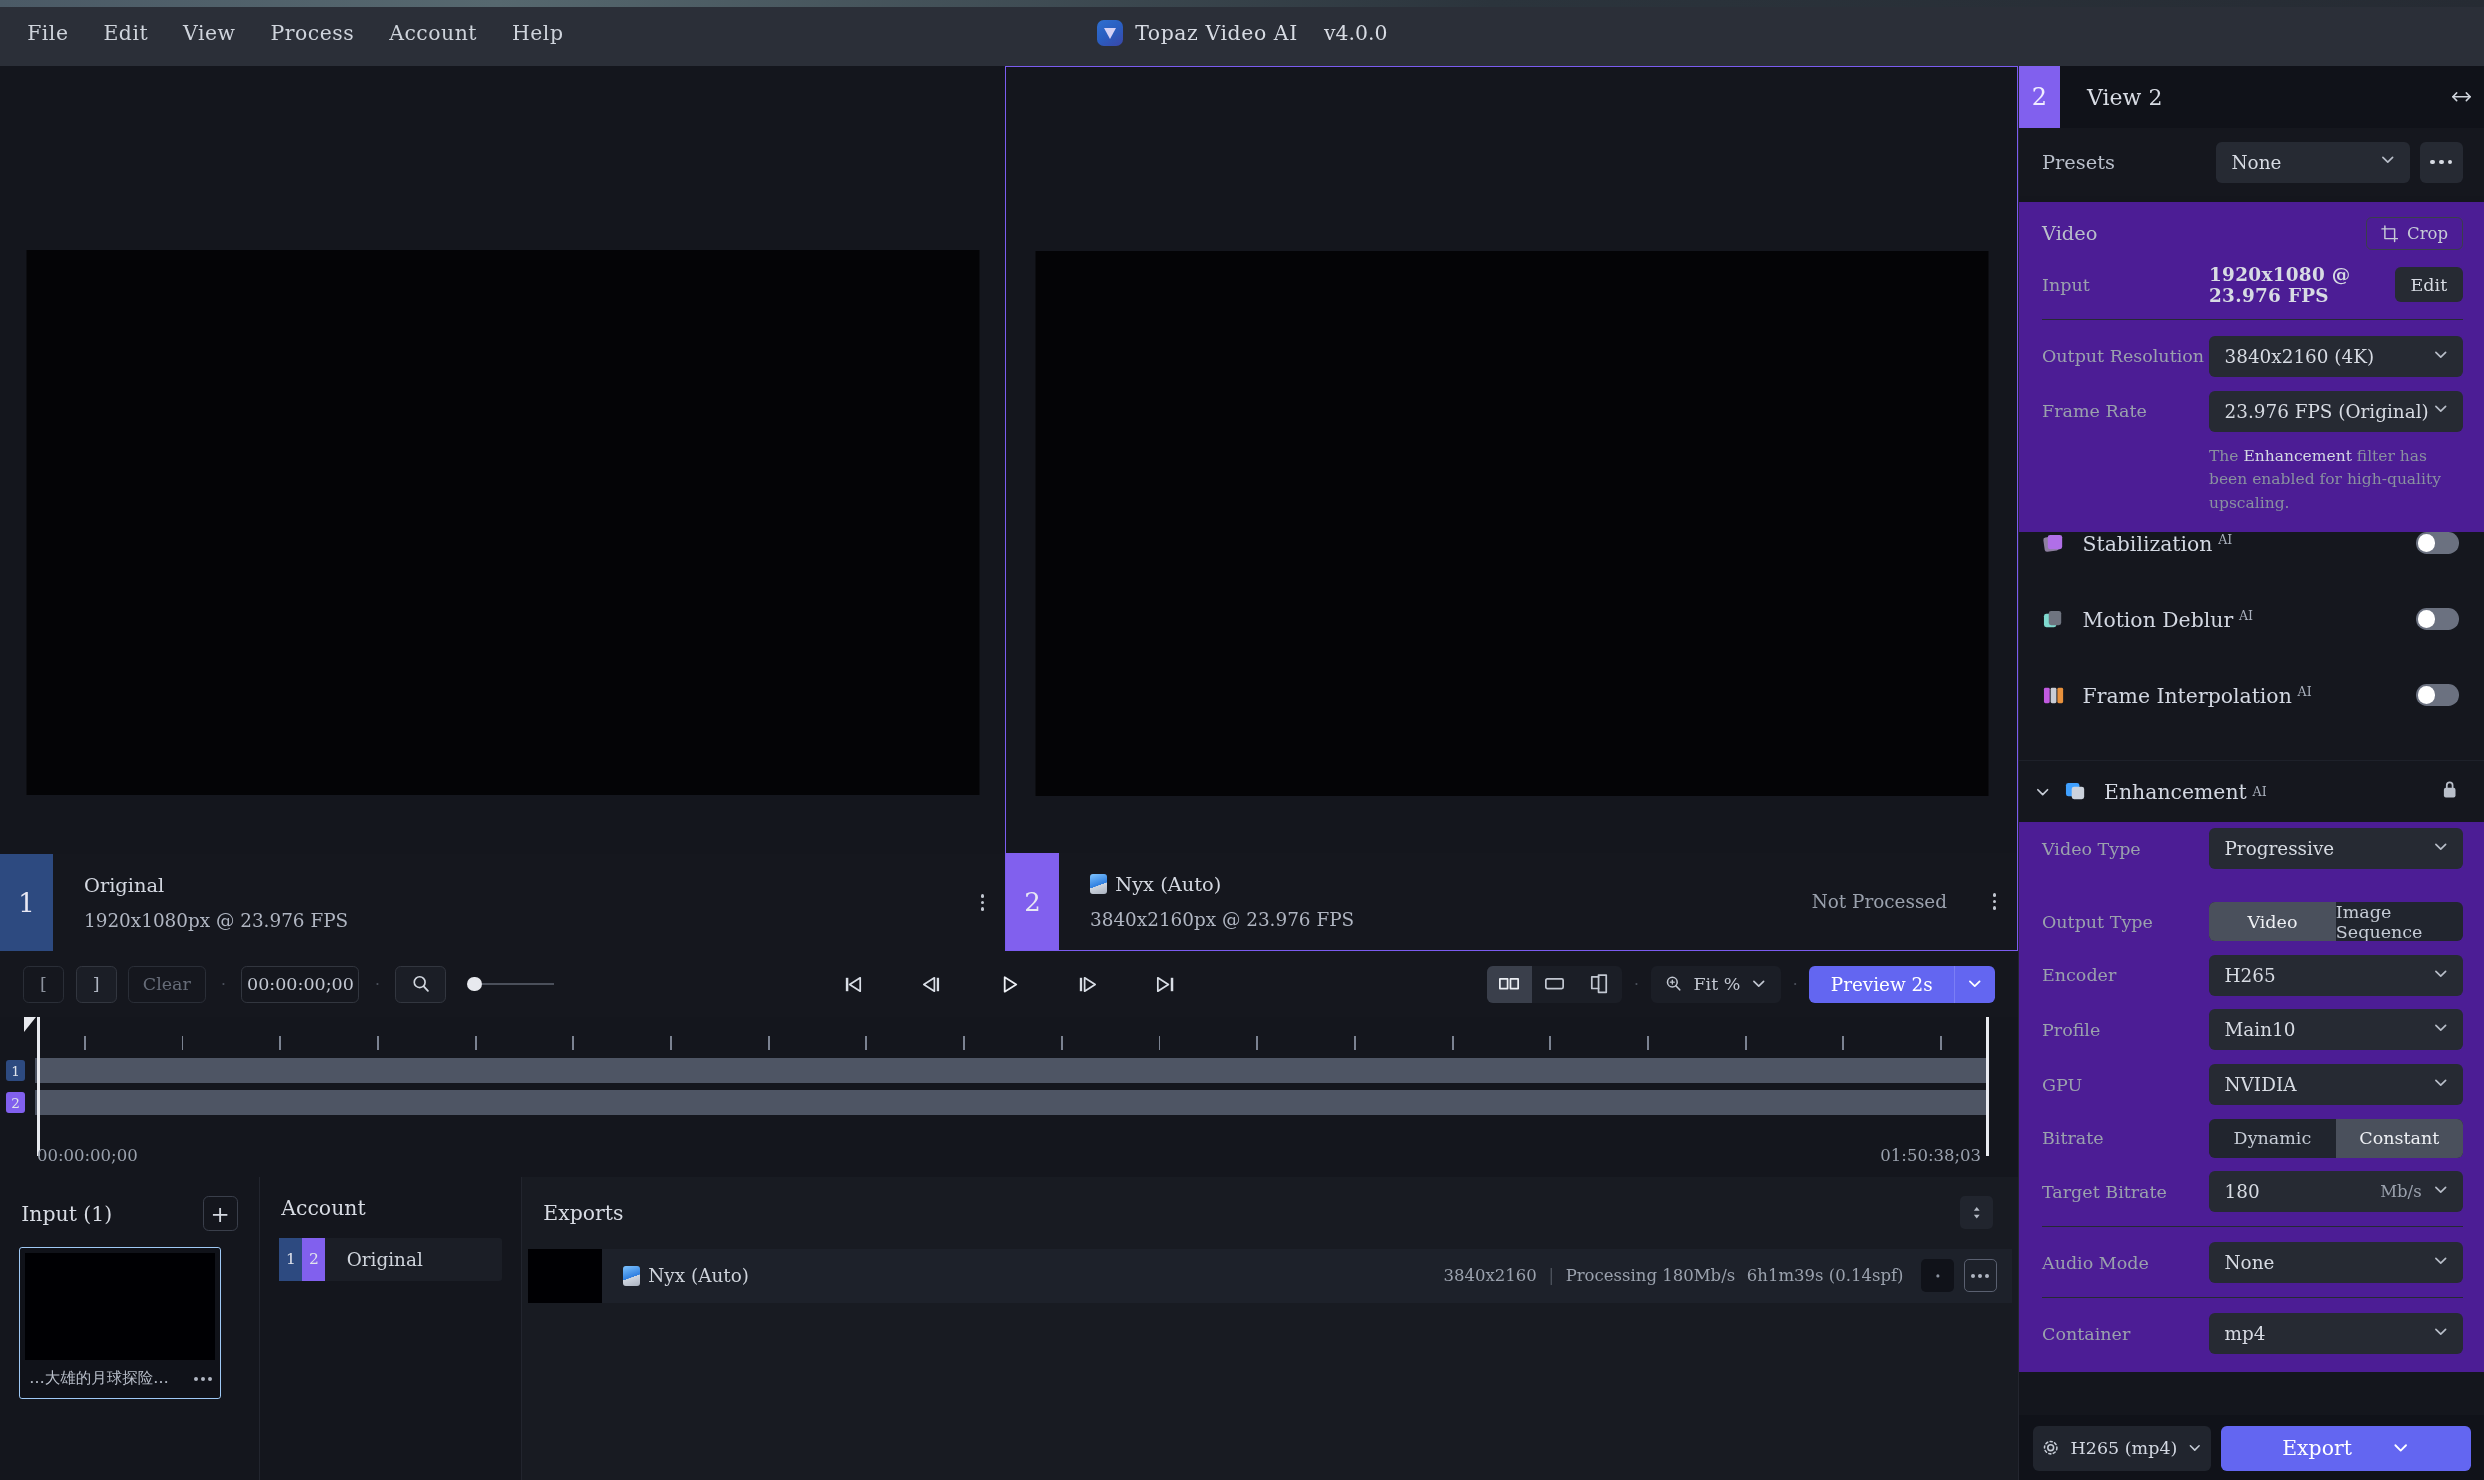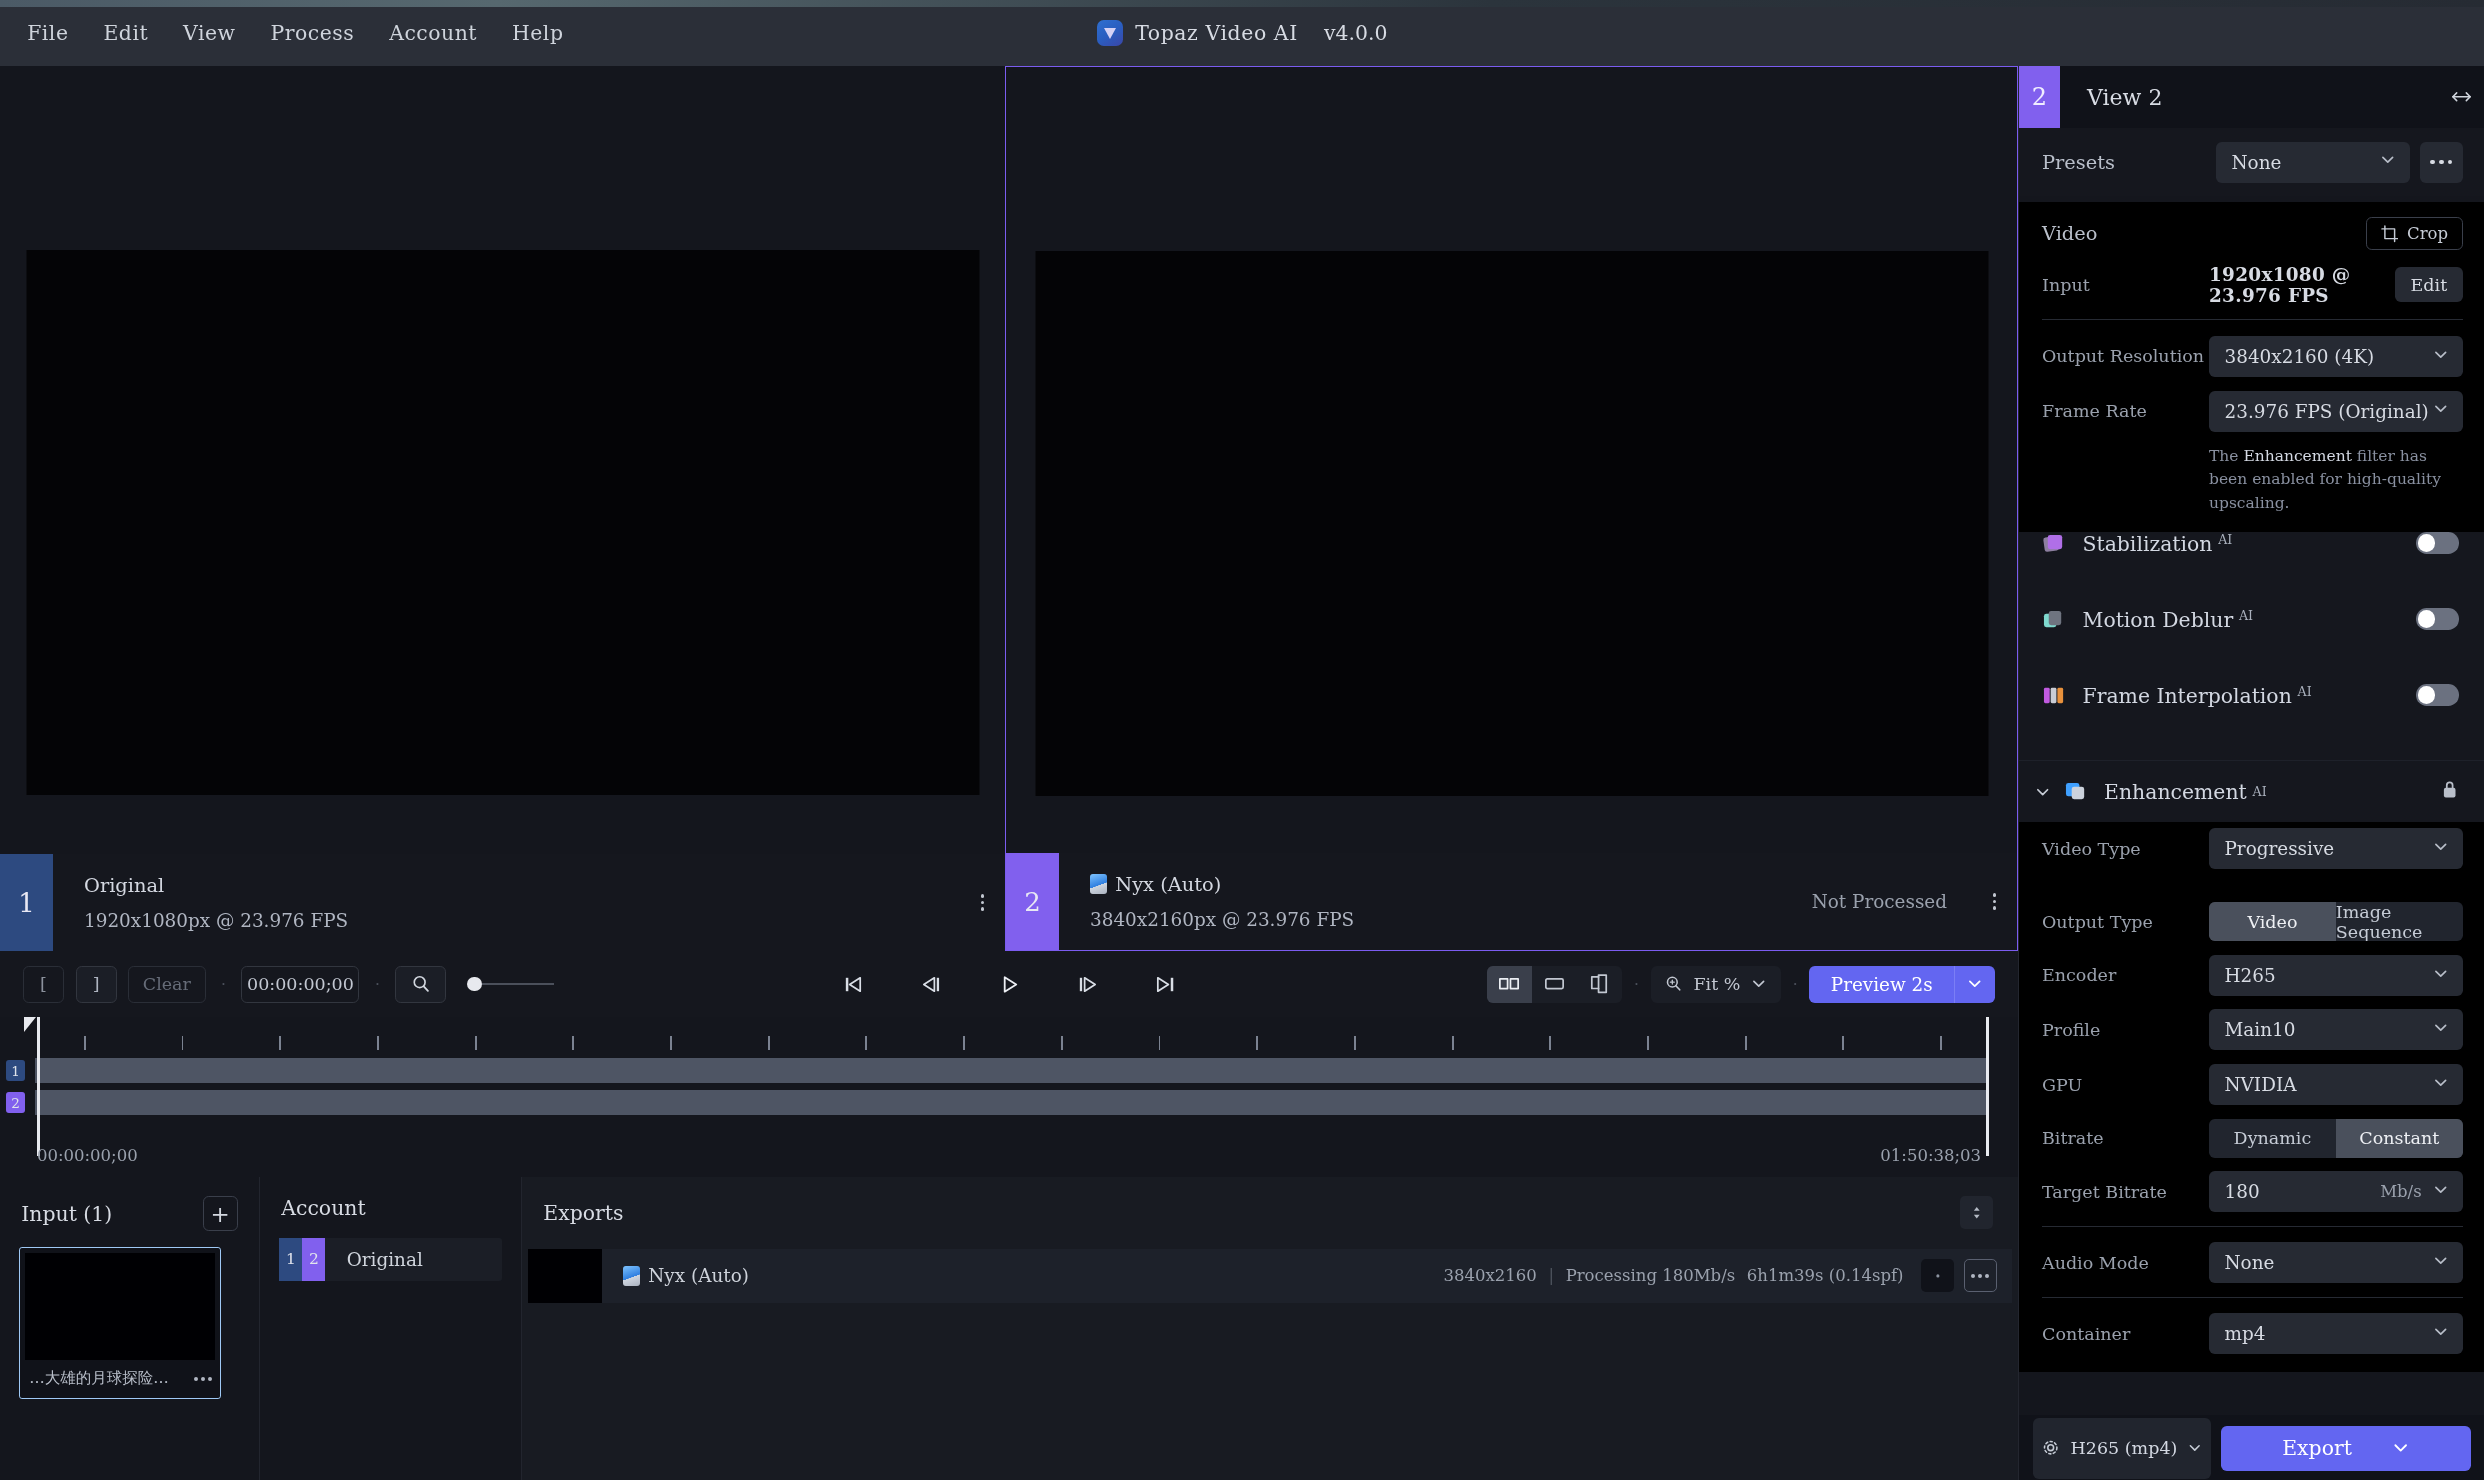--- a/index.html
+++ b/index.html
@@ -281,21 +281,21 @@
     padding: 0 13.6px 0 15.5px; cursor: pointer; position: relative;
   }
   .select .val { font-size: 18.4px; color: #d7dbe3; }
   .select .caret { margin-left: auto; }
   .dots-btn {
     width: 43px; height: 41px; background: #262a33; border-radius: 5.8px;
     display: flex; align-items: center; justify-content: center; gap: 3.9px; cursor: pointer;
   }
   .dots-btn i { width: 4.9px; height: 4.9px; border-radius: 50%; background: #d7dbe3; display: block; }
 
-  .rp-block { background: #000000; margin-top: 5.8px; padding: 15.5px 21.3px 17.5px 23px; }
+  .rp-block { background: #4c1d95; margin-top: 5.8px; padding: 15.5px 21.3px 17.5px 23px; }
   .rp-row { display: flex; align-items: center; margin-bottom: 13.6px; }
   .rp-row .rp-label { width: 167px; flex-shrink: 0; }
   .rp-row .select { flex: 1; }
   .crop-btn {
     margin-left: auto; height: 33px; border: 1px solid #3a3f4b; border-radius: 5.8px;
     display: flex; align-items: center; gap: 8.7px; padding: 0 13.6px; cursor: pointer;
     font-size: 16.5px; color: #c6ccd6;
   }
   .edit-btn {
     margin-left: auto; height: 35px; background: #262a33; border-radius: 5.8px;
@@ -349,21 +349,21 @@
     background: #262a33; border-radius: 5.8px; height: 41px; display: flex; align-items: center;
     padding: 0 13.6px 0 15.5px; flex: 1; cursor: text;
   }
   .bitrate-box .unit { margin-left: auto; font-size: 16.5px; color: #9aa1ad; margin-right: 10px; }
 
   .rp-footer {
     position: absolute; bottom: 0; left: 0; width: 466px; height: 66px;
     background: #101219; display: flex; align-items: center; padding: 0 13.6px; gap: 9.7px;
   }
   .codec-btn {
-    flex: 1; height: 61px; background: #21252e; border-radius: 5.8px;
+    flex: 1; height: 45px; background: #21252e; border-radius: 5.8px;
     display: flex; align-items: center; justify-content: center; gap: 9.7px;
     font-size: 17.5px; color: #d3d8e2; cursor: pointer;
   }
   .export-btn {
     flex: 1.4; height: 45px; background: #6366f1; border-radius: 5.8px;
     display: flex; align-items: center; justify-content: center; gap: 39px;
     font-size: 20.4px; color: #ffffff; cursor: pointer;
   }
 
   svg { stroke-linecap: round; stroke-linejoin: round; }

